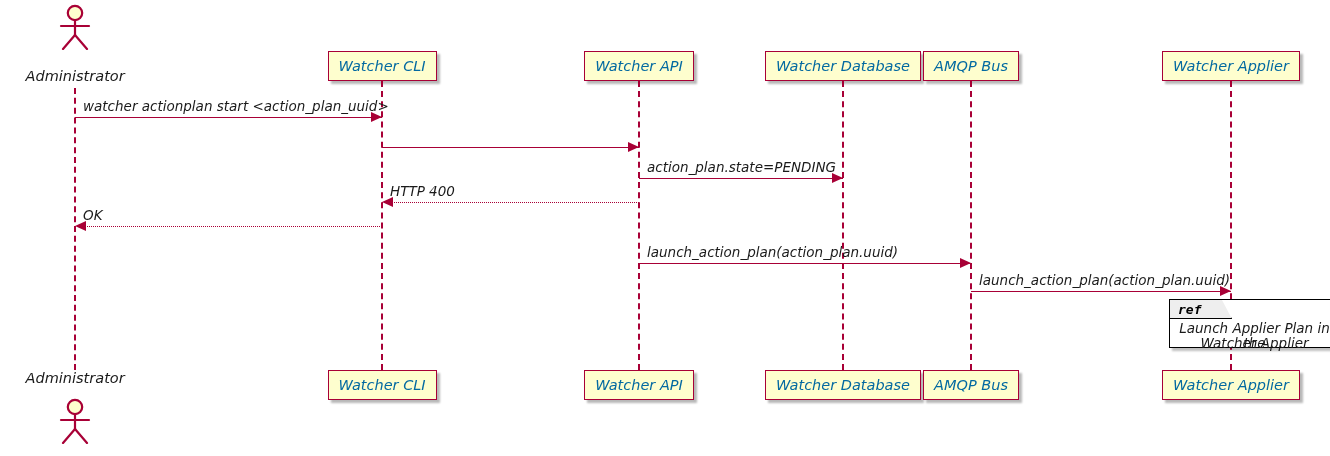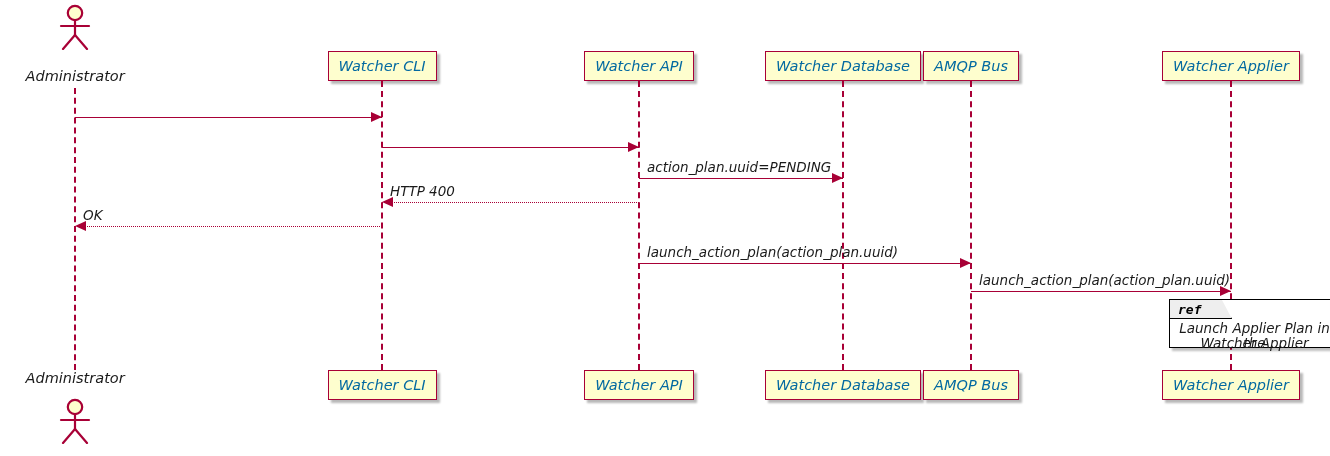--- a/index.html
+++ b/index.html
@@ -88,25 +88,26 @@
     <div class="pbox" style="left: 749px; top: 370px; width: 156px;">Watcher Database</div>
     <div class="lifeline" style="left: 826px; top: 81px; height: 289px;"></div>
     <div class="pbox" style="left: 907px; top: 51px; width: 96px;">AMQP Bus</div>
     <div class="pbox" style="left: 907px; top: 370px; width: 96px;">AMQP Bus</div>
     <div class="lifeline" style="left: 954px; top: 81px; height: 289px;"></div>
     <div class="pbox" style="left: 1146px; top: 51px; width: 138px;">Watcher Applier</div>
     <div class="pbox" style="left: 1146px; top: 370px; width: 138px;">Watcher Applier</div>
     <div class="lifeline" style="left: 1214px; top: 81px; height: 289px;"></div>
     <div class="msg-line" style="left: 59px; top: 117px; width: 307px;"></div>
     <div class="arrow-head right" style="top: 112px; left: 355px;"></div>
+    <div class="msg-label" style="top: 98px; left: 67px;">watcher actionplan start &lt;action_plan_uuid&gt;</div>
     <div class="msg-line" style="left: 366px; top: 147px; width: 257px;"></div>
     <div class="arrow-head right" style="top: 142px; left: 612px;"></div>
     <div class="msg-line" style="left: 623px; top: 178px; width: 204px;"></div>
     <div class="arrow-head right" style="top: 173px; left: 816px;"></div>
-    <div class="msg-label" style="top: 159px; left: 631px;">action_plan.uuid=PENDING</div>
+    <div class="msg-label" style="top: 159px; left: 631px;">action_plan.state=PENDING</div>
     <div class="msg-line dotted" style="left: 366px; top: 202px; width: 257px;"></div>
     <div class="arrow-head left" style="top: 197px; left: 366px;"></div>
     <div class="msg-label" style="top: 183px; left: 374px;">HTTP 400</div>
     <div class="msg-line dotted" style="left: 59px; top: 226px; width: 307px;"></div>
     <div class="arrow-head left" style="top: 221px; left: 59px;"></div>
     <div class="msg-label" style="top: 207px; left: 67px;">OK</div>
     <div class="msg-line" style="left: 623px; top: 263px; width: 332px;"></div>
     <div class="arrow-head right" style="top: 258px; left: 944px;"></div>
     <div class="msg-label" style="top: 244px; left: 631px;">launch_action_plan(action_plan.uuid)</div>
     <div class="msg-line" style="left: 955px; top: 291px; width: 260px;"></div>

